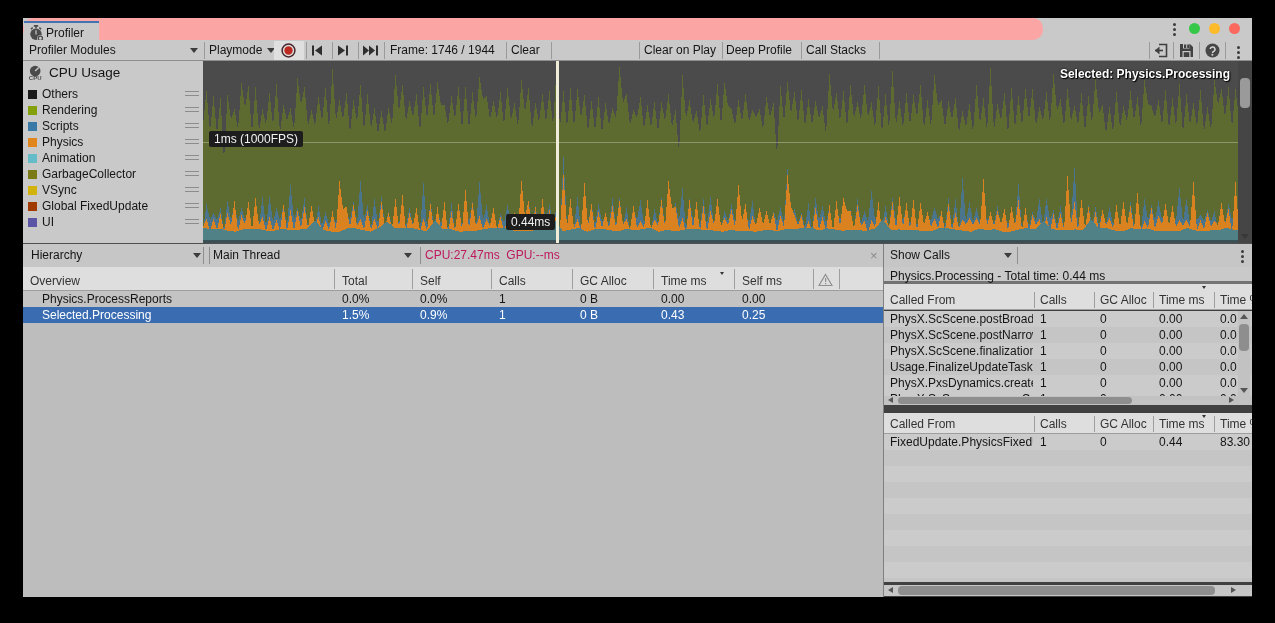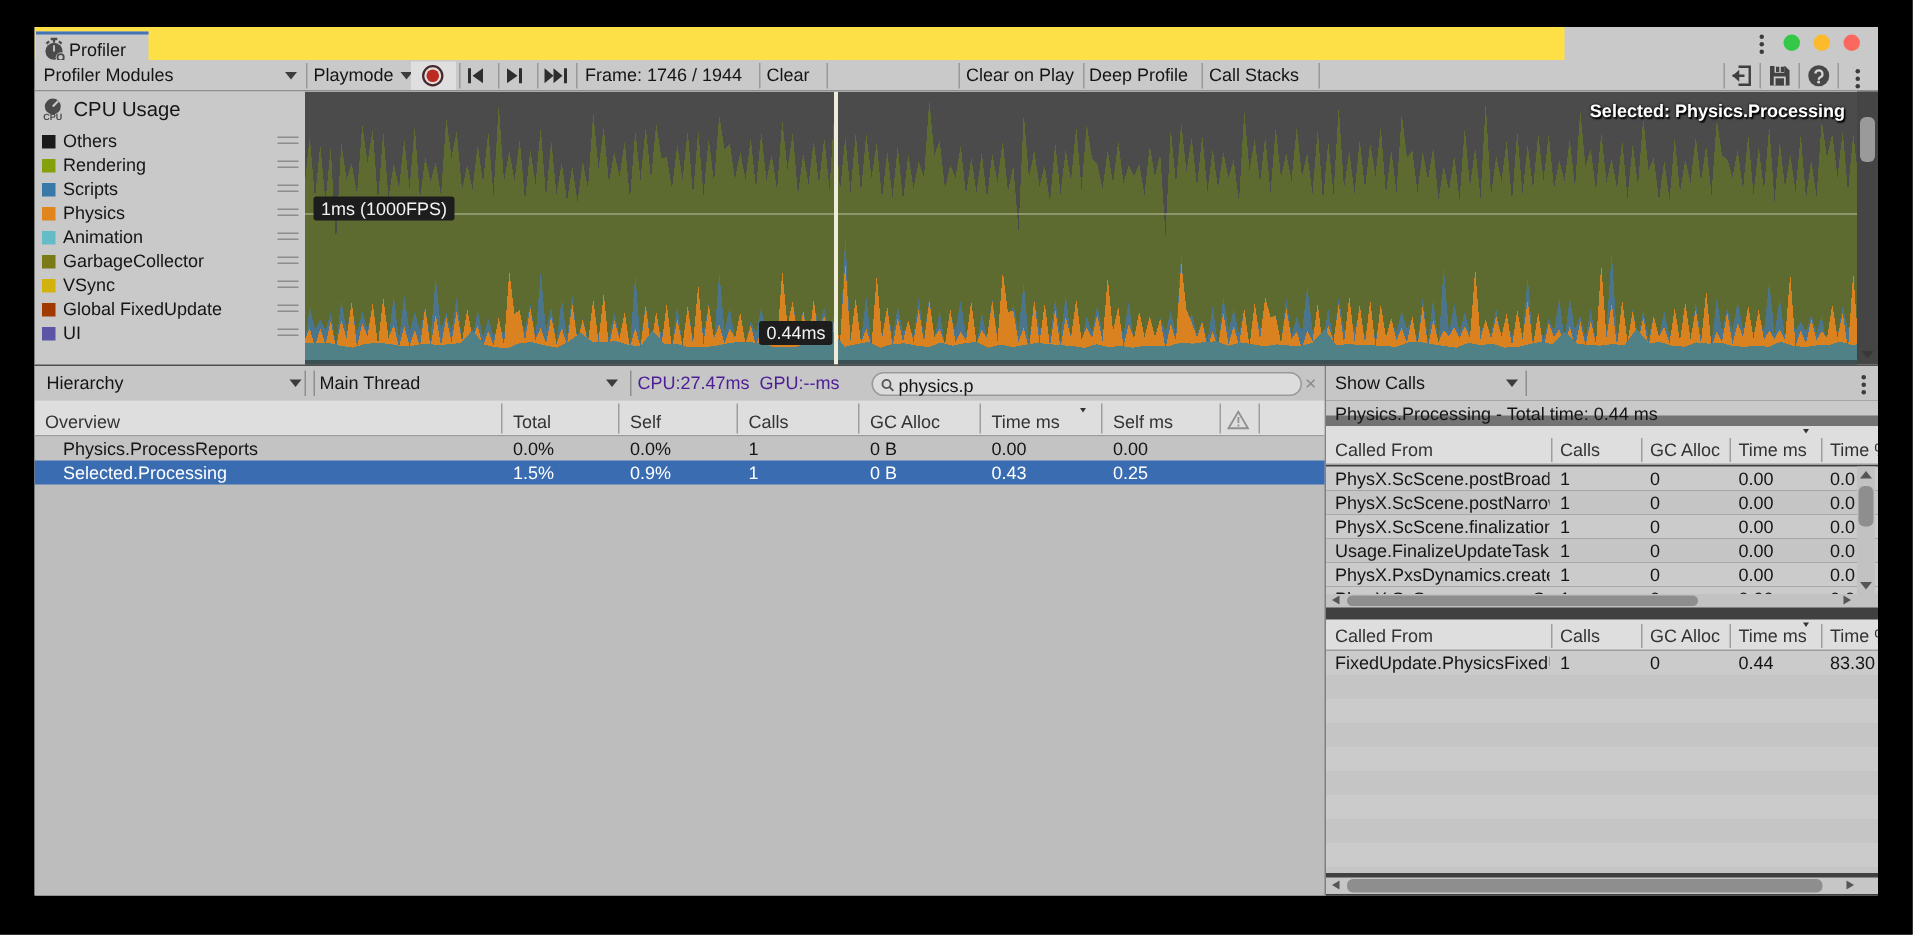--- a/index.html
+++ b/index.html
@@ -1,19 +1,19 @@
 <!DOCTYPE html>
 <html><head><meta charset="utf-8"><style>
 * { margin:0; padding:0; box-sizing:border-box; }
 html,body { width:1275px; height:623px; background:#000; overflow:hidden; }
 body { font-family:"Liberation Sans", sans-serif; font-size:12px; color:#151515; }
 .abs { position:absolute; }
 #win { position:absolute; left:23px; top:18px; width:1229px; height:579px; background:#c9c9c9; overflow:hidden; }
 
-#tabbar { position:absolute; left:0; top:0; width:1020px; height:22px; background:#fde047; }
+#tabbar { position:absolute; left:0; top:0; width:1020px; height:22px; background:#fca5a5;border-radius:10px; }
 #tab { position:absolute; left:1px; top:3px; width:75px; height:19px; background:#c9c9c9; border-top:2px solid #4173b5; }
 #tab .lbl { position:absolute; left:22px; top:3px; }
 .dotcol span { display:block; width:3px; height:3px; border-radius:50%; background:#3c3c3c; margin:2px 0; }
 .circ { position:absolute; top:5px; width:11px; height:11px; border-radius:50%; }
 
 #toolbar { position:absolute; left:0; top:22px; width:1229px; height:21px; background:#c9c9c9; border-bottom:1px solid #8e8e8e; }
 #toolbar .t { position:absolute; top:3px; }
 .vsep { position:absolute; top:2px; height:17px; width:1px; background:#9a9a9a; }
 .arr { display:inline-block; width:0; height:0; border-left:4px solid transparent; border-right:4px solid transparent; border-top:5px solid #3c3c3c; }
 
@@ -240,28 +240,21 @@
 <div id="bottom">
 <div id="lpanel">
 <div class="bar">
 <span class="t" style="left:8px">Hierarchy</span>
 <span class="arr abs" style="left:170px;top:9px"></span>
 <div class="vsep" style="left:180px"></div>
 <div class="vsep" style="left:186px"></div>
 <span class="t" style="left:190px">Main Thread</span>
 <span class="arr abs" style="left:381px;top:9px"></span>
 <div class="vsep" style="left:397px"></div>
-<span class="t" style="left:402px;color:#4c1d95">CPU:27.47ms&nbsp;&nbsp;GPU:--ms</span>
-<div class="abs" style="left:558px;top:4px;width:287px;height:16px;background:#dcdcdc;border:1px solid #999;border-radius:8px">
- <svg class="abs" style="left:5px;top:3px" width="10" height="10" viewBox="0 0 10 10">
-              <circle cx="4" cy="4" r="2.7" fill="none" stroke="#555" stroke-width="1.2"></circle>
-              <line x1="6" y1="6" x2="8.6" y2="8.6" stroke="#555" stroke-width="1.2"></line>
-            </svg>
- <span class="abs" style="left:17px;top:1px">physics.p</span>
-</div>
+<span class="t" style="left:402px;color:#be185d">CPU:27.47ms&nbsp;&nbsp;GPU:--ms</span>
 <span class="abs" style="left:847px;top:4px;color:#8a8a8a;font-size:13px">×</span>
 </div>
 <div class="thead" style="top:23px;height:24px">
 <span class="t" style="left:7px;top:7px">Overview</span>
 <div class="csep" style="left:311px;top:2px;height:20px"></div>
 <span class="t" style="left:319px;top:7px">Total</span>
 <div class="csep" style="left:389px;top:2px;height:20px"></div>
 <span class="t" style="left:397px;top:7px">Self</span>
 <div class="csep" style="left:468px;top:2px;height:20px"></div>
 <span class="t" style="left:476px;top:7px">Calls</span>
@@ -303,21 +296,21 @@
 <div class="bar">
 <span class="t" style="left:6px">Show Calls</span>
 <span class="arr abs" style="left:120px;top:9px"></span>
 <div class="vsep" style="left:133px"></div>
 <div class="dotcol abs" style="left:357px;top:4px">
             <span></span>
             <span></span>
             <span></span>
           </div>
 </div>
-<div class="abs" style="left:0;top:23px;width:100%;height:17px;background:#c9c9c9;border-bottom:7px solid #737373">
+<div class="abs" style="left:0;top:23px;width:100%;height:17px;background:#c9c9c9;border-bottom:3px solid #737373">
           <span class="t abs" style="left:6px;top:2px">Physics.Processing - Total time: 0.44 ms</span>
         </div>
 <div class="thead" style="top:40px;height:26px">
 <span class="t" style="left:6px;top:9px">Called From</span>
 <div class="csep" style="left:150px;top:8px;height:16px"></div>
 <span class="t" style="left:156px;top:9px">Calls</span>
 <div class="csep" style="left:210px;top:8px;height:16px"></div>
 <span class="t" style="left:216px;top:9px">GC Alloc</span>
 <div class="csep" style="left:269px;top:8px;height:16px"></div>
 <span class="t" style="left:275px;top:9px">Time ms</span>

